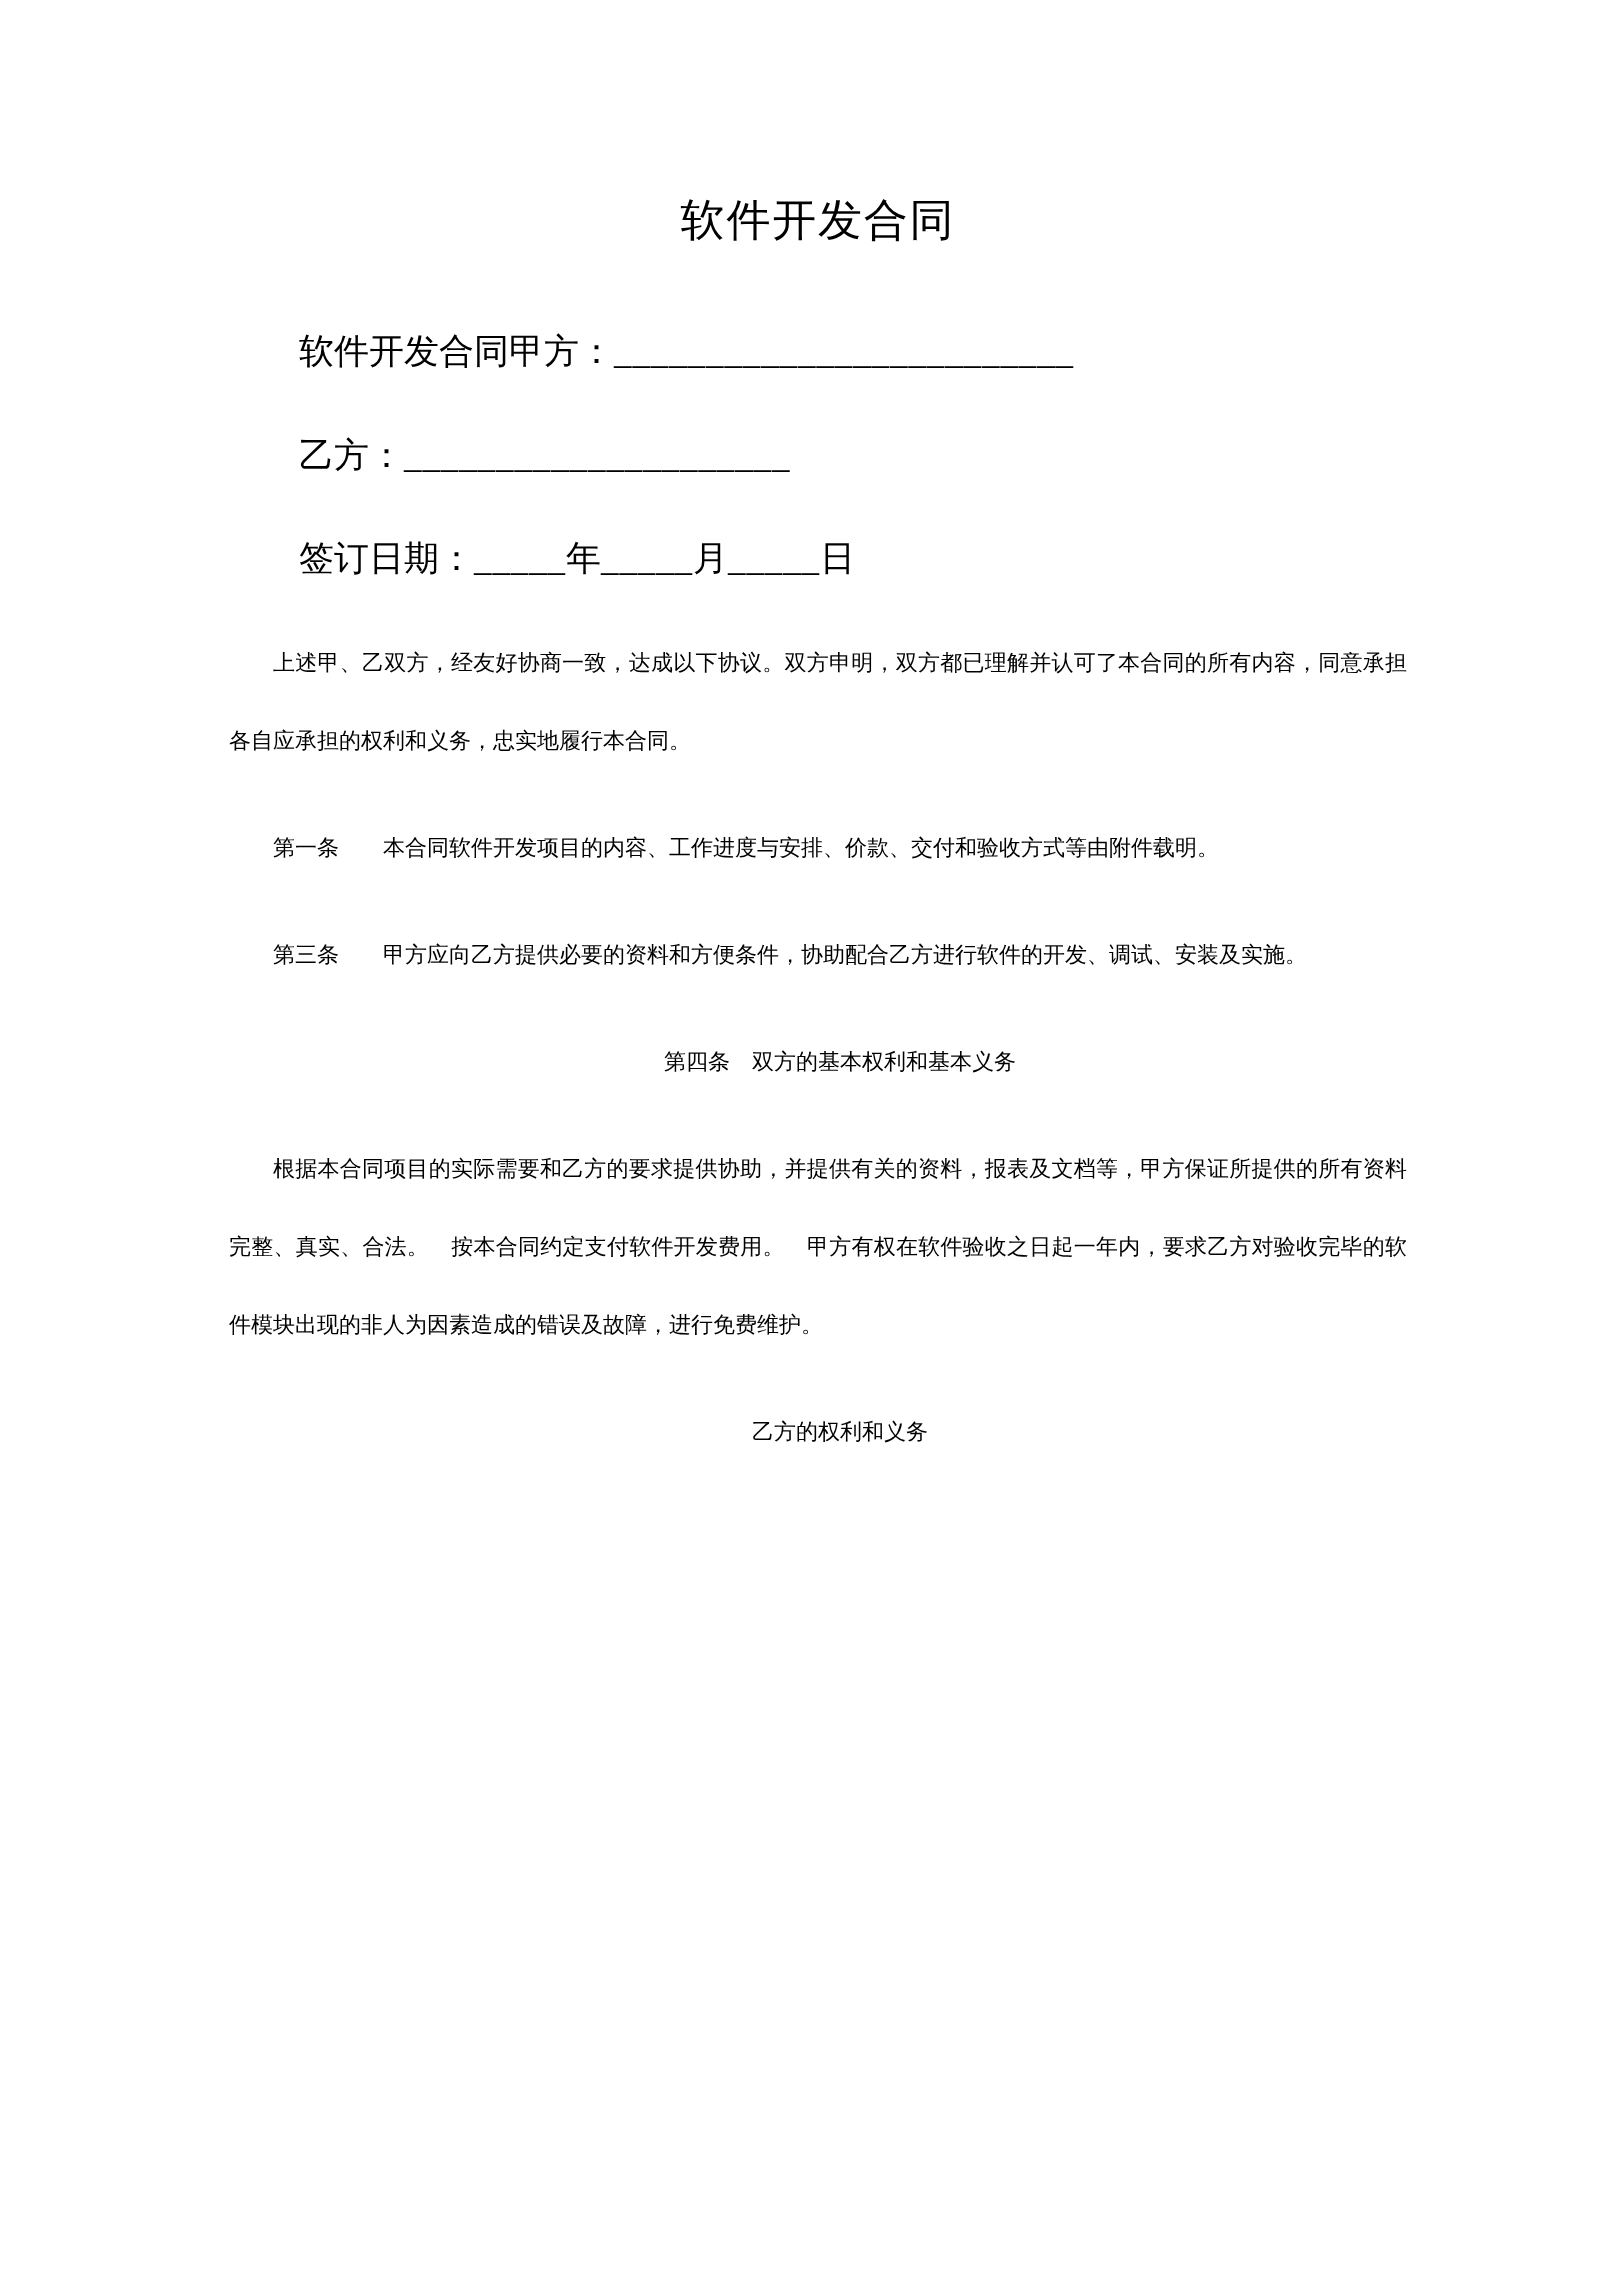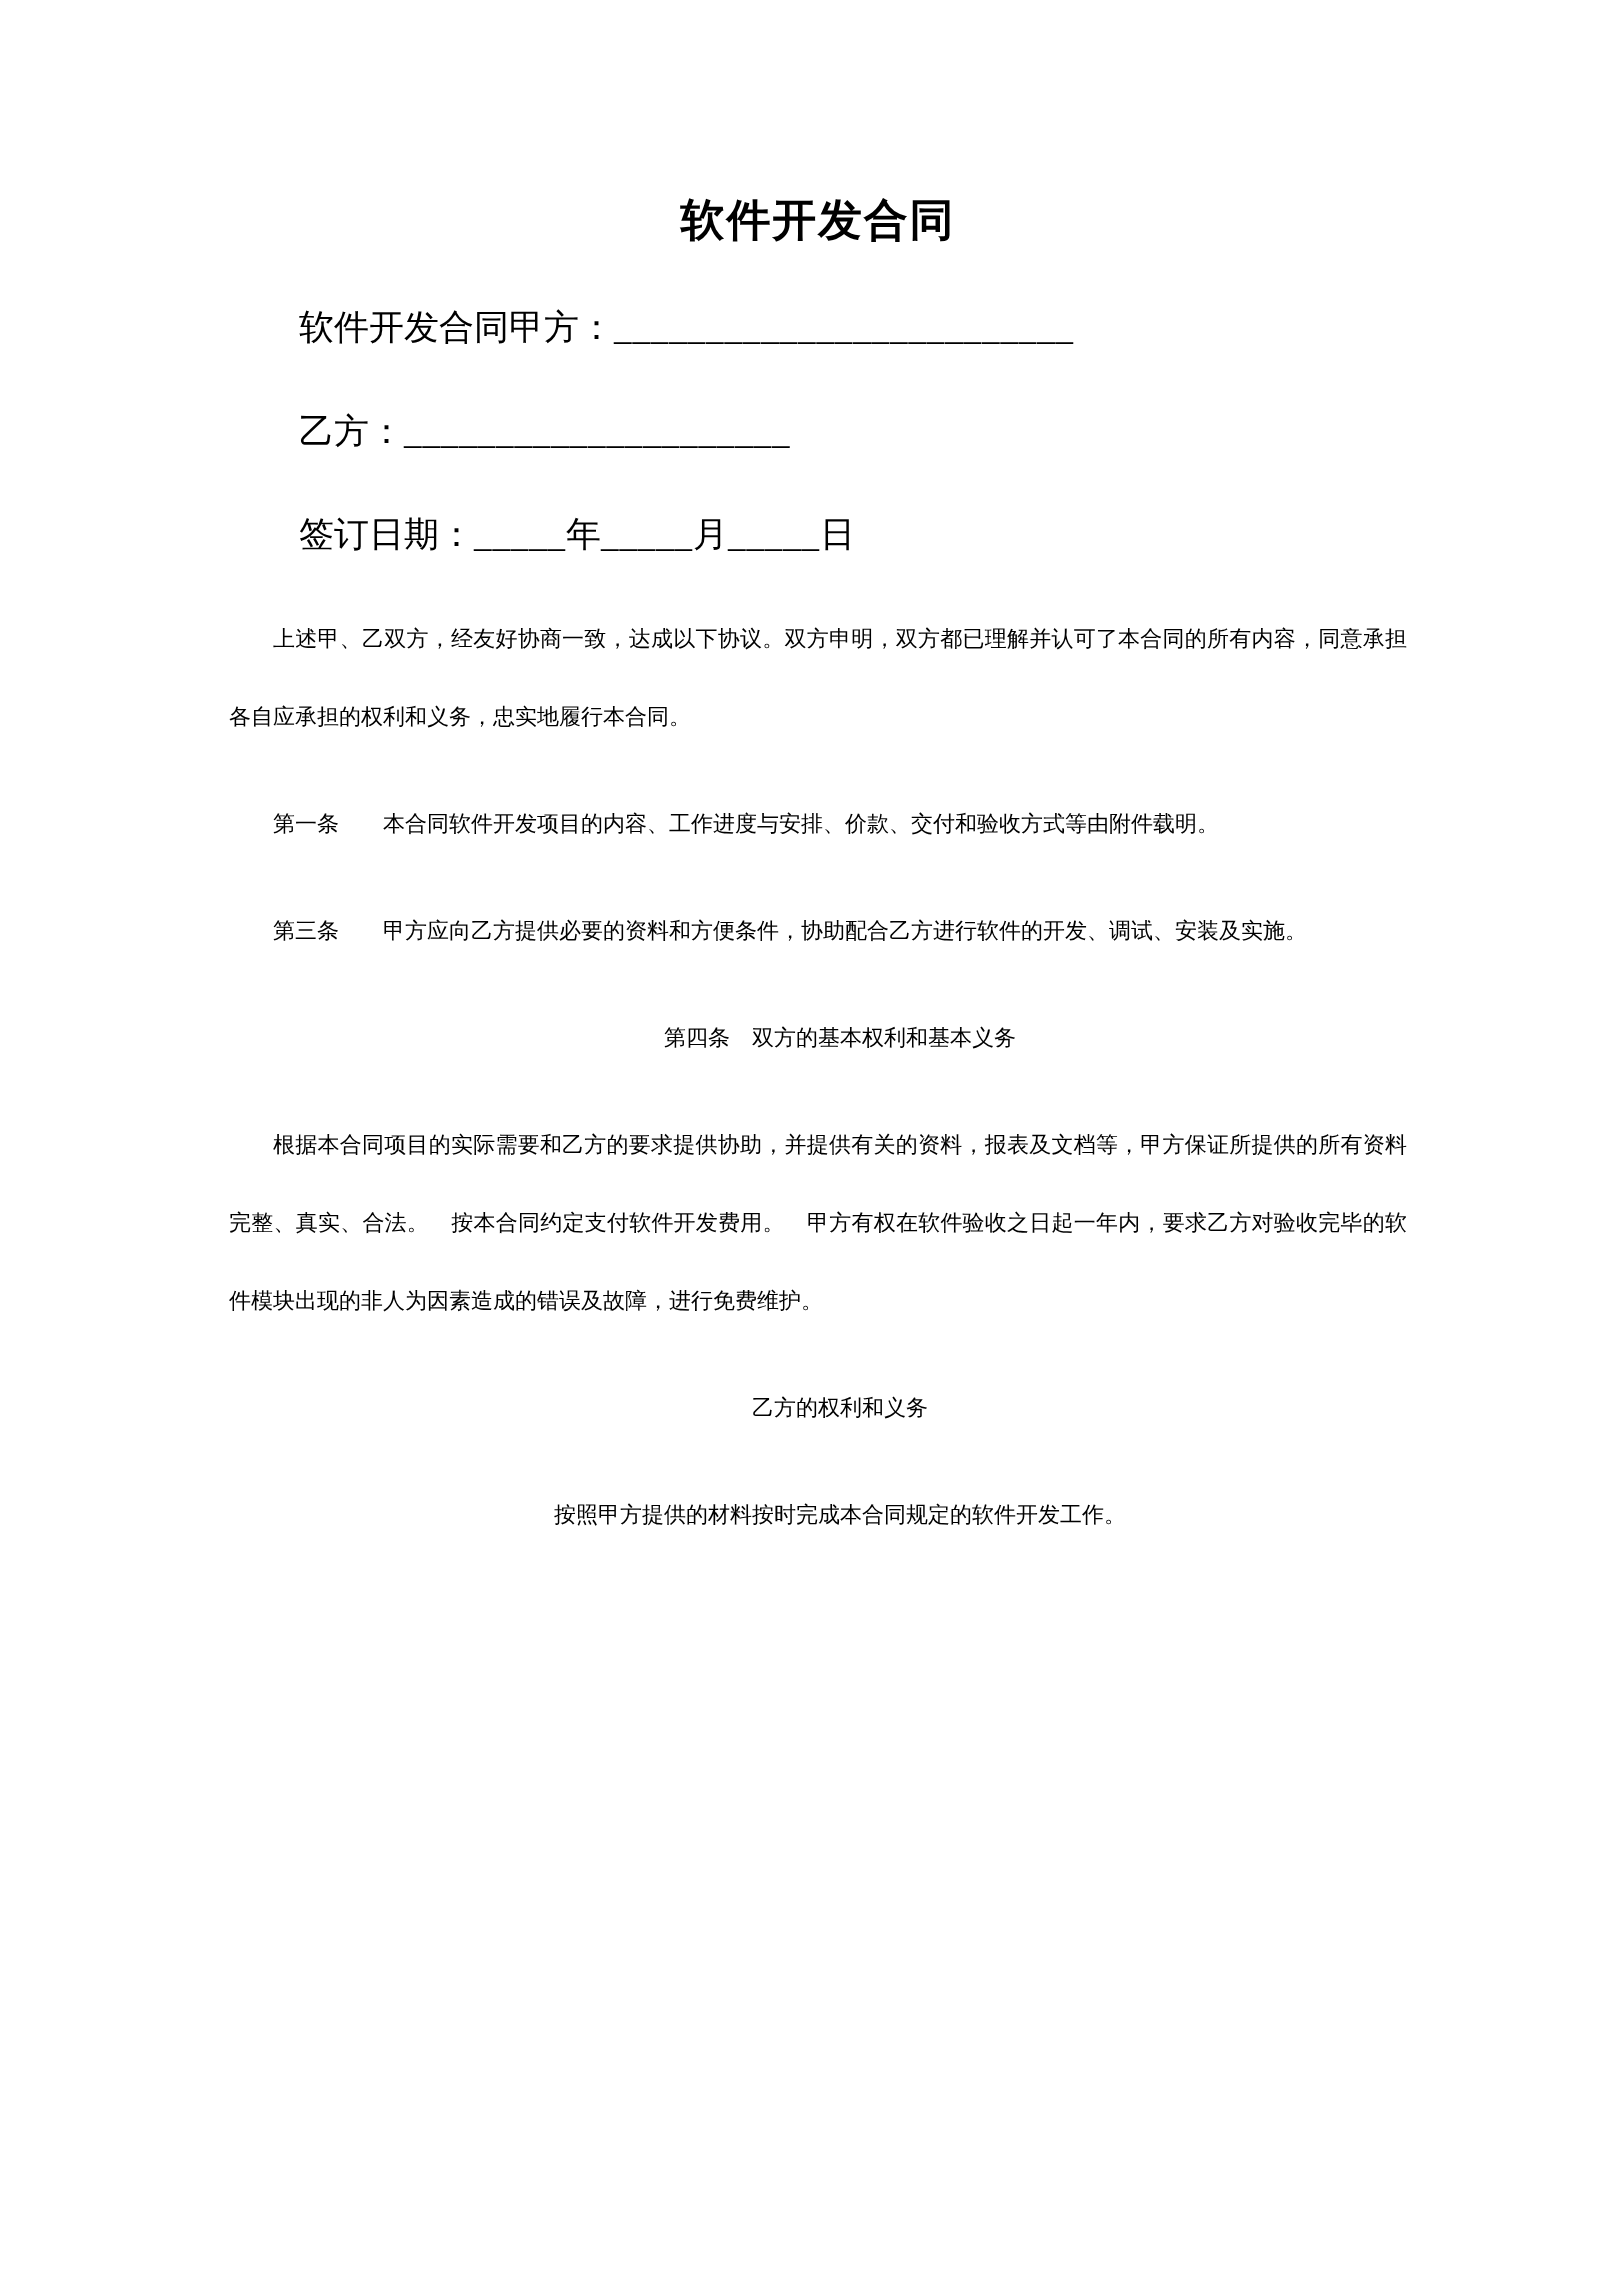--- a/index.html
+++ b/index.html
@@ -12,23 +12,23 @@
     overflow: hidden;
   }
   .page {
     width: 100%;
     height: 100%;
     padding: 193px 216px 0 229px;
   }
   .title {
     text-align: center;
     font-size: 44px;
-    font-weight: bold;
+    font-weight: normal;
     line-height: 55px;
-    margin-bottom: 41px;
+    margin-bottom: 65px;
     letter-spacing: 1.8px;
   }
   .field-line {
     font-size: 35px;
     line-height: 78px;
     margin-bottom: 25.5px;
     text-indent: 2em;
     white-space: nowrap;
   }
   .blank {
@@ -64,16 +64,15 @@
 
   <p class="para">第三条　　甲方应向乙方提供必要的资料和方便条件，协助配合乙方进行软件的开发、调试、安装及实施。</p>
 
   <p class="para single">第四条　双方的基本权利和基本义务</p>
 
 
   <p class="para">根据本合同项目的实际需要和乙方的要求提供协助，并提供有关的资料，报表及文档等，甲方保证所提供的所有资料完整、真实、合法。　按本合同约定支付软件开发费用。　甲方有权在软件验收之日起一年内，要求乙方对验收完毕的软件模块出现的非人为因素造成的错误及故障，进行免费维护。</p>
 
   <p class="para single">乙方的权利和义务</p>
 
-  <p class="para single">按照甲方提供的材料按时完成本合同规定的软件开发工作。</p>
 
 </div>
 
 
 </body></html>

